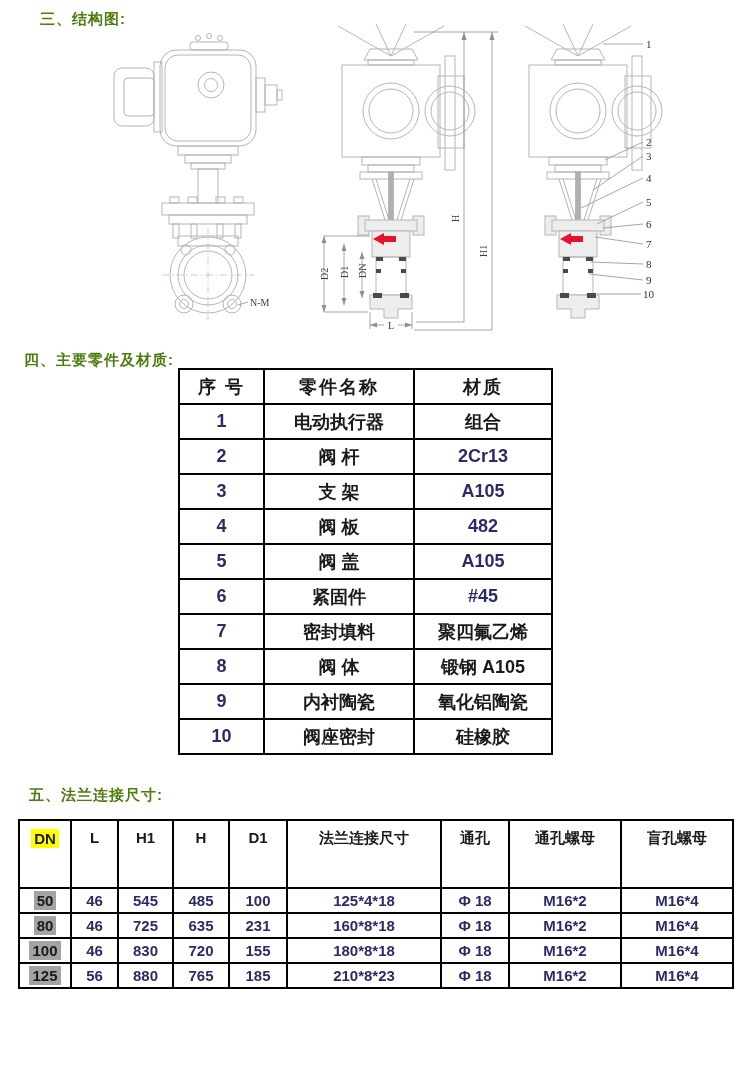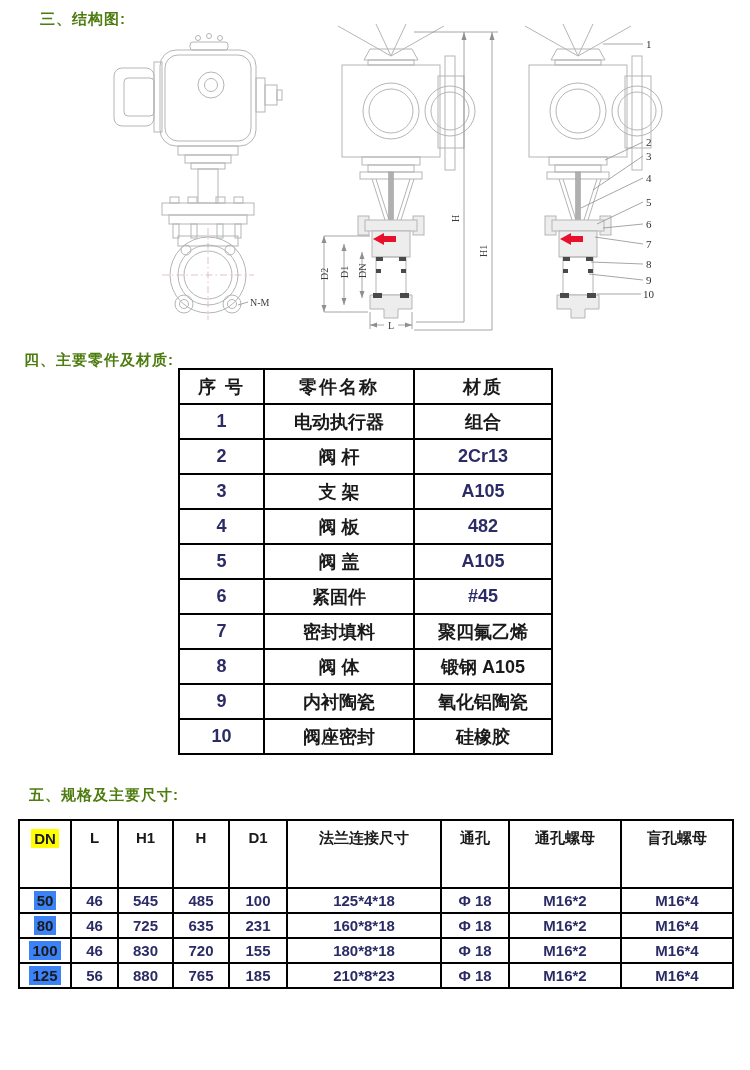--- a/index.html
+++ b/index.html
@@ -31,29 +31,29 @@
   table{border-collapse:collapse;position:absolute;table-layout:fixed;background:#fff;}
   th,td{border:2px solid #000;text-align:center;vertical-align:middle;padding:0;
         font-weight:bold;overflow:hidden;white-space:nowrap;}
   #parts-table{top:368px;left:178px;width:373px;font-size:18px;}
   #parts-table th,#parts-table td{height:33px;}
   #parts-table th{font-size:18px;letter-spacing:2px;}
   #specs-table{top:819px;left:18px;width:714px;font-size:15px;}
   #specs-table th{height:58px;vertical-align:top;padding-top:8px;font-size:15px;}
   #specs-table tbody td{height:23px;}
   td.num{color:#2b2b66;font-family:"Liberation Sans",sans-serif;}
-  span.hl{background:#3b82f6;padding:1px 3px;display:inline-block;}
+  span.hl{background:#a3a3a3;padding:1px 3px;display:inline-block;}
   th span.hl{background:#ffff00;}
 </style>
 </head>
 <body>
 
 <div class="heading" id="heading-3">三、结构图:</div>
 <div class="heading" id="heading-4">四、主要零件及材质:</div>
-<div class="heading" id="heading-5">五、规格及主要尺寸:</div>
+<div class="heading" id="heading-5">五、法兰连接尺寸:</div>
 
 <svg id="svg-left" width="170" height="290" viewBox="0 0 170 290">
   <g>
     <rect class="ln" x="78" y="14" width="38" height="8" rx="3"></rect>
     <circle class="ln" cx="86" cy="10" r="2.5"></circle>
       <circle class="ln" cx="97" cy="8" r="2.5"></circle>
       <circle class="ln" cx="108" cy="10" r="2.5"></circle>
     <rect class="ln" x="48" y="22" width="96" height="96" rx="16"></rect>
     <rect class="ln" x="53" y="27" width="86" height="86" rx="13"></rect>
     <circle class="ln" cx="99" cy="57" r="13"></circle>

